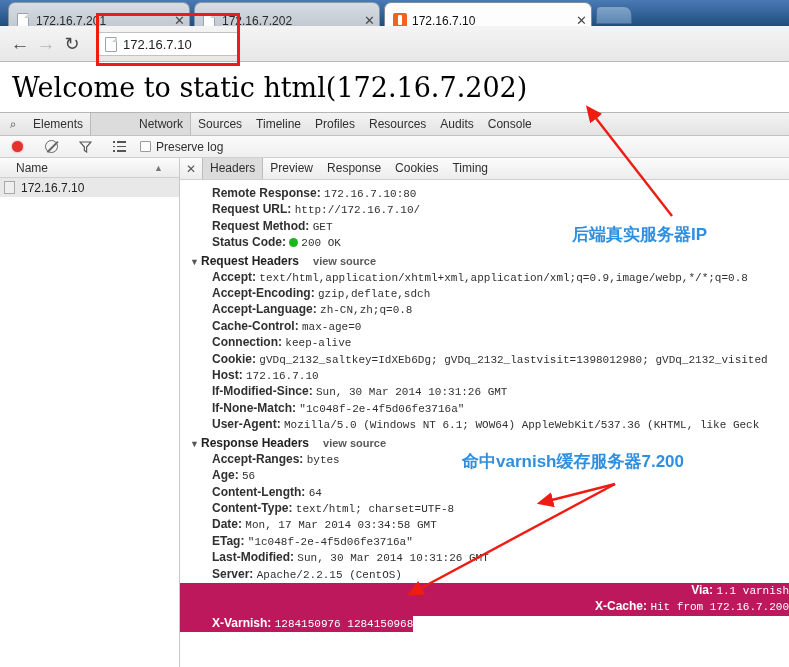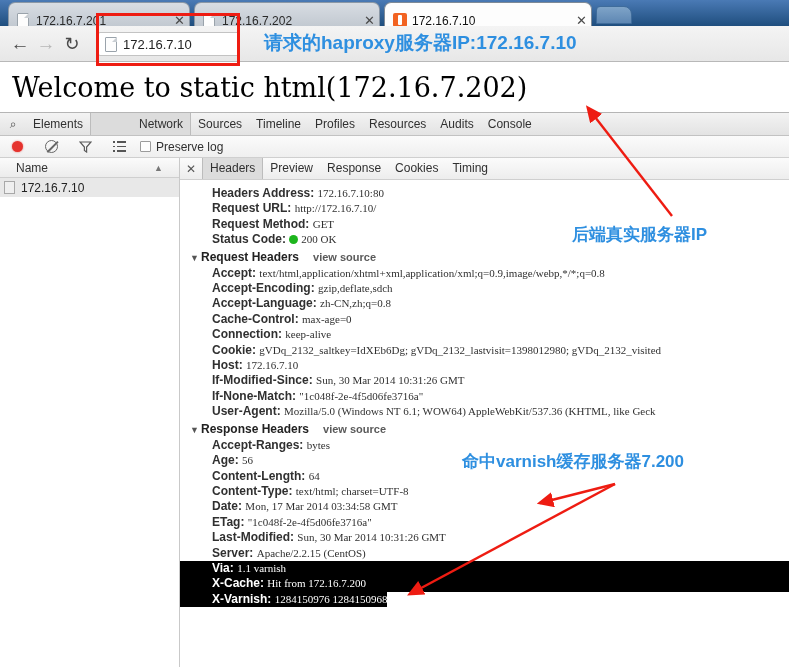--- a/index.html
+++ b/index.html
@@ -186,34 +186,34 @@
   .sub-x { width: 22px; text-align: center; color: #555; font-size: 12px; }
   .sub-tab { padding: 0 7px; height: 21px; line-height: 21px; }
   .sub-tab.sel { background: #dcdcdc; border-left:1px solid #bcbcbc; border-right:1px solid #bcbcbc; }
 
   .hdr-list { padding: 6px 0 0 0; }
   .hline {
     font-size: 12px; line-height: 15.4px; color: #303030;
     padding-left: 32px; white-space: nowrap; position: relative;
   }
   .hline .k { font-weight: bold; font-family: "Liberation Sans", sans-serif; }
-  .hline .v { font-family: Liberation Serif, serif; font-size: 11px; }
+  .hline .v { font-family: Liberation Mono, monospace; font-size: 11px; }
   .section {
     font-size: 12px; line-height: 16px; font-weight: bold; color: #222;
     padding-left: 10px; position: relative; margin-top: 1px;
   }
   .section .tri { display:inline-block; width: 11px; color: #555; font-size: 9px; }
   .section .vs {
     font-weight: bold; color: #5a5a5a; margin-left: 14px; font-size: 11px;
   }
   .status-dot {
     display: inline-block; width: 9px; height: 9px; border-radius: 50%;
     background: #1db51d; margin-right: 3px; vertical-align: -1px;
   }
-  .hl { background: #000000; color: #fff; }
+  .hl { background: #be185d; color: #fff; text-align: right; }
   .hl .k, .hl .v { color: #fff; }
   .hl-full { display: block; }
   .hl-fit { display: inline-block; }
 </style>
 </head>
 <body>
 
 <div id="app">
 
   <div class="tabstrip">
@@ -321,21 +321,21 @@
           <div class="sub-tab sel">Headers</div>
           <div class="sub-tab">Preview</div>
           <div class="sub-tab">Response</div>
           <div class="sub-tab">Cookies</div>
           <div class="sub-tab">Timing</div>
         </div>
 
         <div class="hdr-list">
 
           <div class="hline">
-            <span class="k">Headers Address:</span>
+            <span class="k">Remote Response:</span>
             <span class="v">172.16.7.10:80</span>
           </div>
           <div class="hline">
             <span class="k">Request URL:</span>
             <span class="v">http://172.16.7.10/</span>
           </div>
           <div class="hline">
             <span class="k">Request Method:</span>
             <span class="v">GET</span>
           </div>
@@ -387,17 +387,16 @@
     <defs>
       <marker id="ah" markerWidth="7" markerHeight="7" refX="5.6" refY="3.2" orient="auto">
         <path d="M0,0 L7,3.2 L0,6.4 z" fill="#ee1c12"></path>
       </marker>
     </defs>
     <line x1="672" y1="216" x2="588" y2="108" stroke="#ee1c12" stroke-width="2.4" marker-end="url(#ah)"></line>
     <line x1="615" y1="484" x2="540" y2="503" stroke="#ee1c12" stroke-width="2.4" marker-end="url(#ah)"></line>
     <line x1="615" y1="484" x2="410" y2="594" stroke="#ee1c12" stroke-width="2.4" marker-end="url(#ah)"></line>
   </svg>
 
-  <div class="anno-text anno-1">请求的haproxy服务器IP:172.16.7.10</div>
   <div class="anno-text anno-2">后端真实服务器IP</div>
   <div class="anno-text anno-3">命中varnish缓存服务器7.200</div>
 
 </div>
 
 </body></html>

